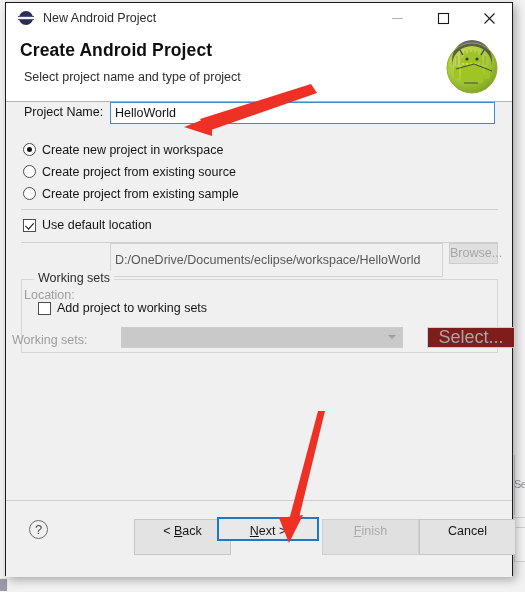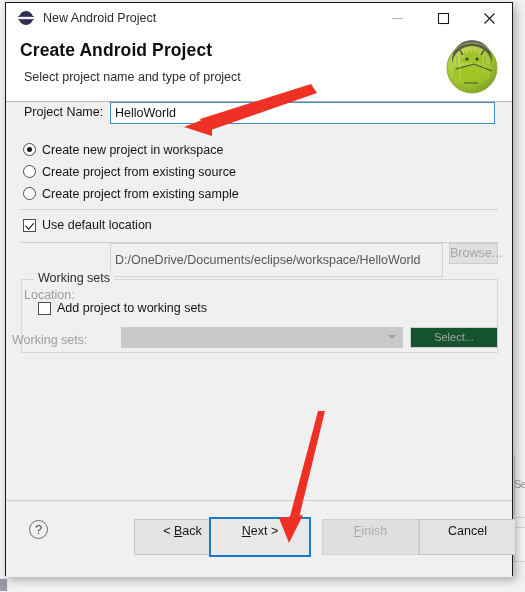--- a/index.html
+++ b/index.html
@@ -347,30 +347,30 @@
     position: absolute;
     right: 6px;
     top: 7px;
     width: 0; height: 0;
     border-left: 4px solid transparent;
     border-right: 4px solid transparent;
     border-top: 4px solid #9e9e9e;
   }
   .btn-select {
     position: absolute;
-    left: 404px;
+    left: 421px;
     top: 325px;
     width: 88px;
     height: 21px;
     box-sizing: border-box;
     border: 1px solid #cdcdcd;
-    background: #14532d;
+    background: #7f1d1d;
     color: #a6a6a6;
     font-family: "Liberation Sans", sans-serif;
-    font-size: 11px;
+    font-size: 18px;
     line-height: 19px;
     text-align: center;
     cursor: default;
   }
 
   
   .footer {
     position: relative;
     height: 76px;
     background: #f0f0f0;
@@ -400,21 +400,21 @@
     border: 1px solid #c6c6c6;
     background: #e3e3e3;
     font-family: "Liberation Sans", sans-serif;
     font-size: 12.5px;
     color: #151515;
     text-align: center;
     line-height: 22px;
     cursor: default;
   }
   .btn.back   { left: 128px; }
-  .btn.next   { left: 203px; top: 16px; height: 40px; width: 102px;
+  .btn.next   { left: 211px; top: 16px; height: 24px; width: 102px;
                 border: 2px solid #1a79c8; background: #e9e9e9; line-height: 24px; }
   .btn.finish { left: 316px; color: #aaaaaa; background: #e0e0e0; border-color: #d0d0d0; }
   .btn.cancel { left: 413px; }
   .mn { text-decoration: underline; }
 
   
   .annotation {
     position: absolute;
     left: 0; top: 0;
     width: 525px; height: 592px;

